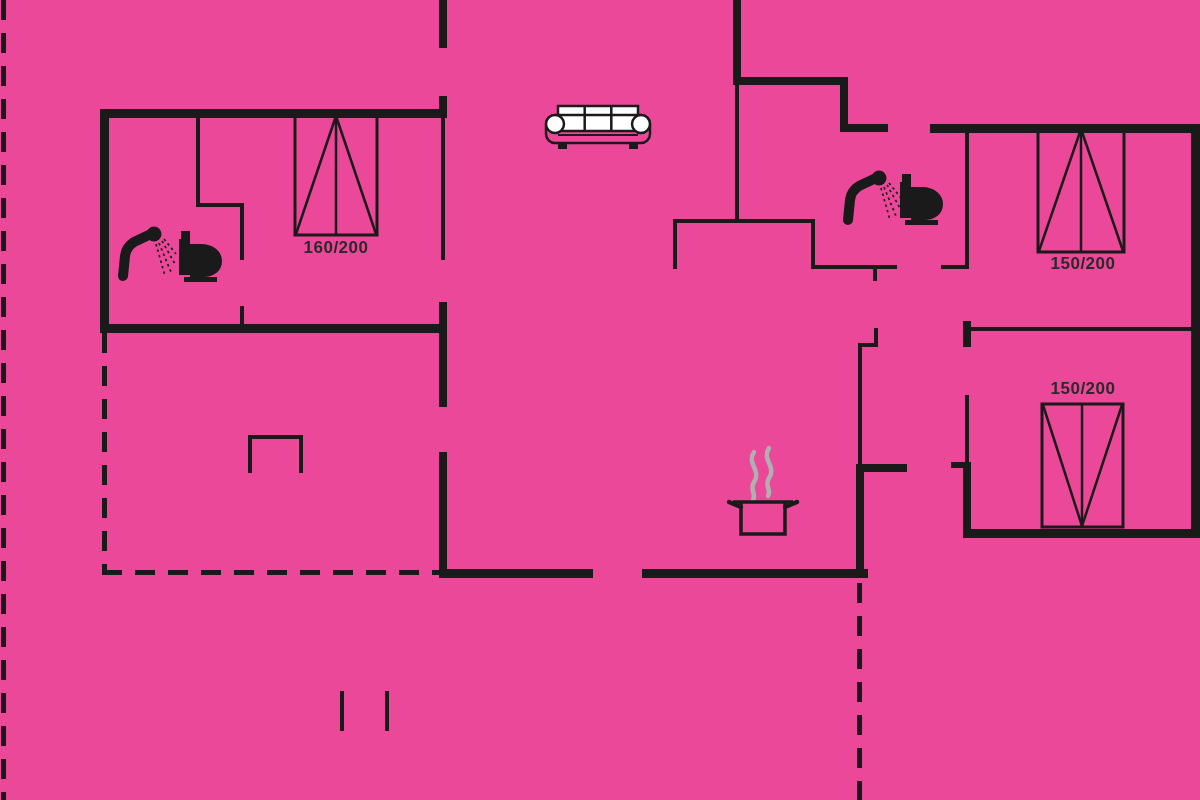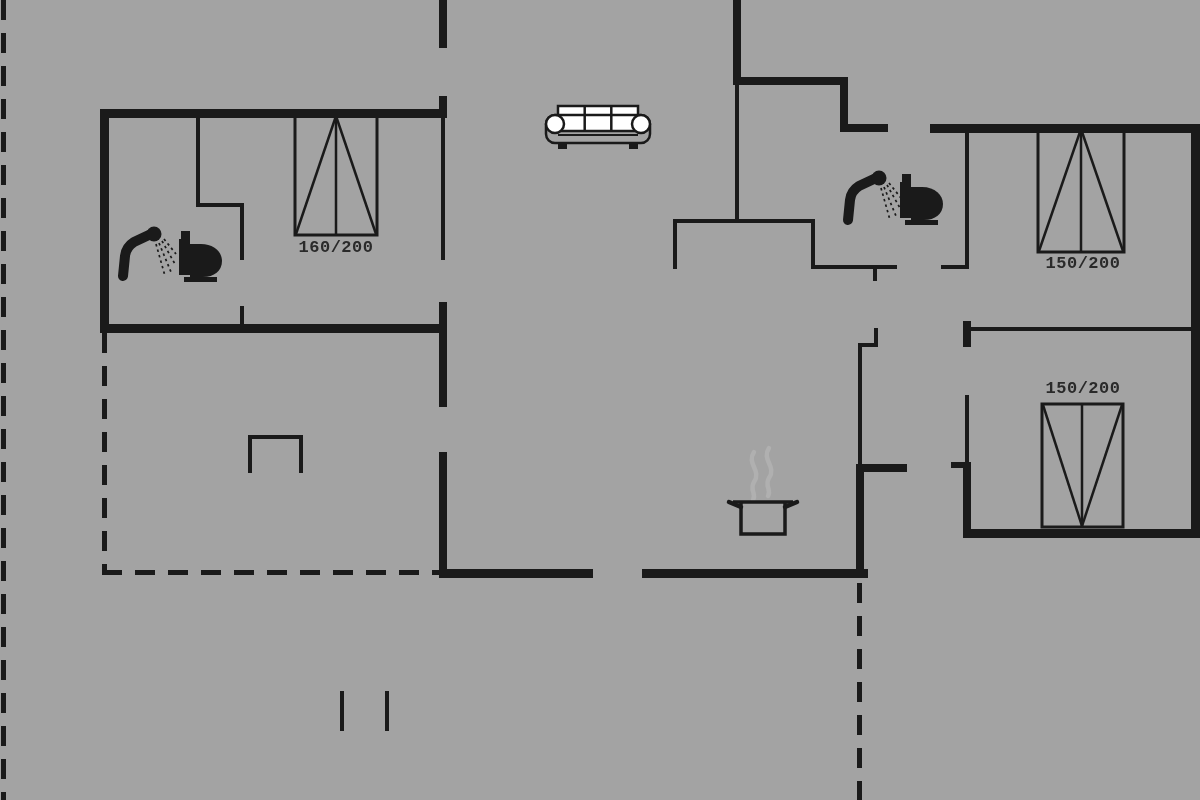--- a/index.html
+++ b/index.html
@@ -14,21 +14,21 @@
     background:repeating-linear-gradient(90deg,var(--wall,#1a1a1a) 0 20px,transparent 20px 33px);}
   .icon{position:absolute;}
   .bedlabel{
     position:absolute;text-align:center;font-size:17px;font-weight:700;
     color:var(--label,#2a2a2a);letter-spacing:0.5px;
   }
 </style>
 </head>
 <body>
 
-<div id="plan" style="--wall: #1a1a1a; --label: #2a2a2a; background: #a3a3a3; font-family: Liberation Mono, monospace;">
+<div id="plan" style="--wall: #1a1a1a; --label: #2a2a2a; background: #ec4899;">
 
   <svg class="icon" style="left:293px;top:113px" width="86" height="124" viewBox="0 0 86 124">
     <rect x="2" y="2" width="82" height="120" fill="none" stroke="#1a1a1a" stroke-width="3"></rect>
     <line x1="43" y1="2" x2="43" y2="122" stroke="#1a1a1a" stroke-width="2.5"></line>
     <line x1="43" y1="3" x2="3" y2="121" stroke="#1a1a1a" stroke-width="2.5"></line>
     <line x1="43" y1="3" x2="83" y2="121" stroke="#1a1a1a" stroke-width="2.5"></line>
   </svg>
   <div class="bedlabel" style="left:276px;top:238px;width:120px">160/200</div>
 
   <svg class="icon" style="left:1036px;top:126px" width="90" height="128" viewBox="0 0 90 128">

